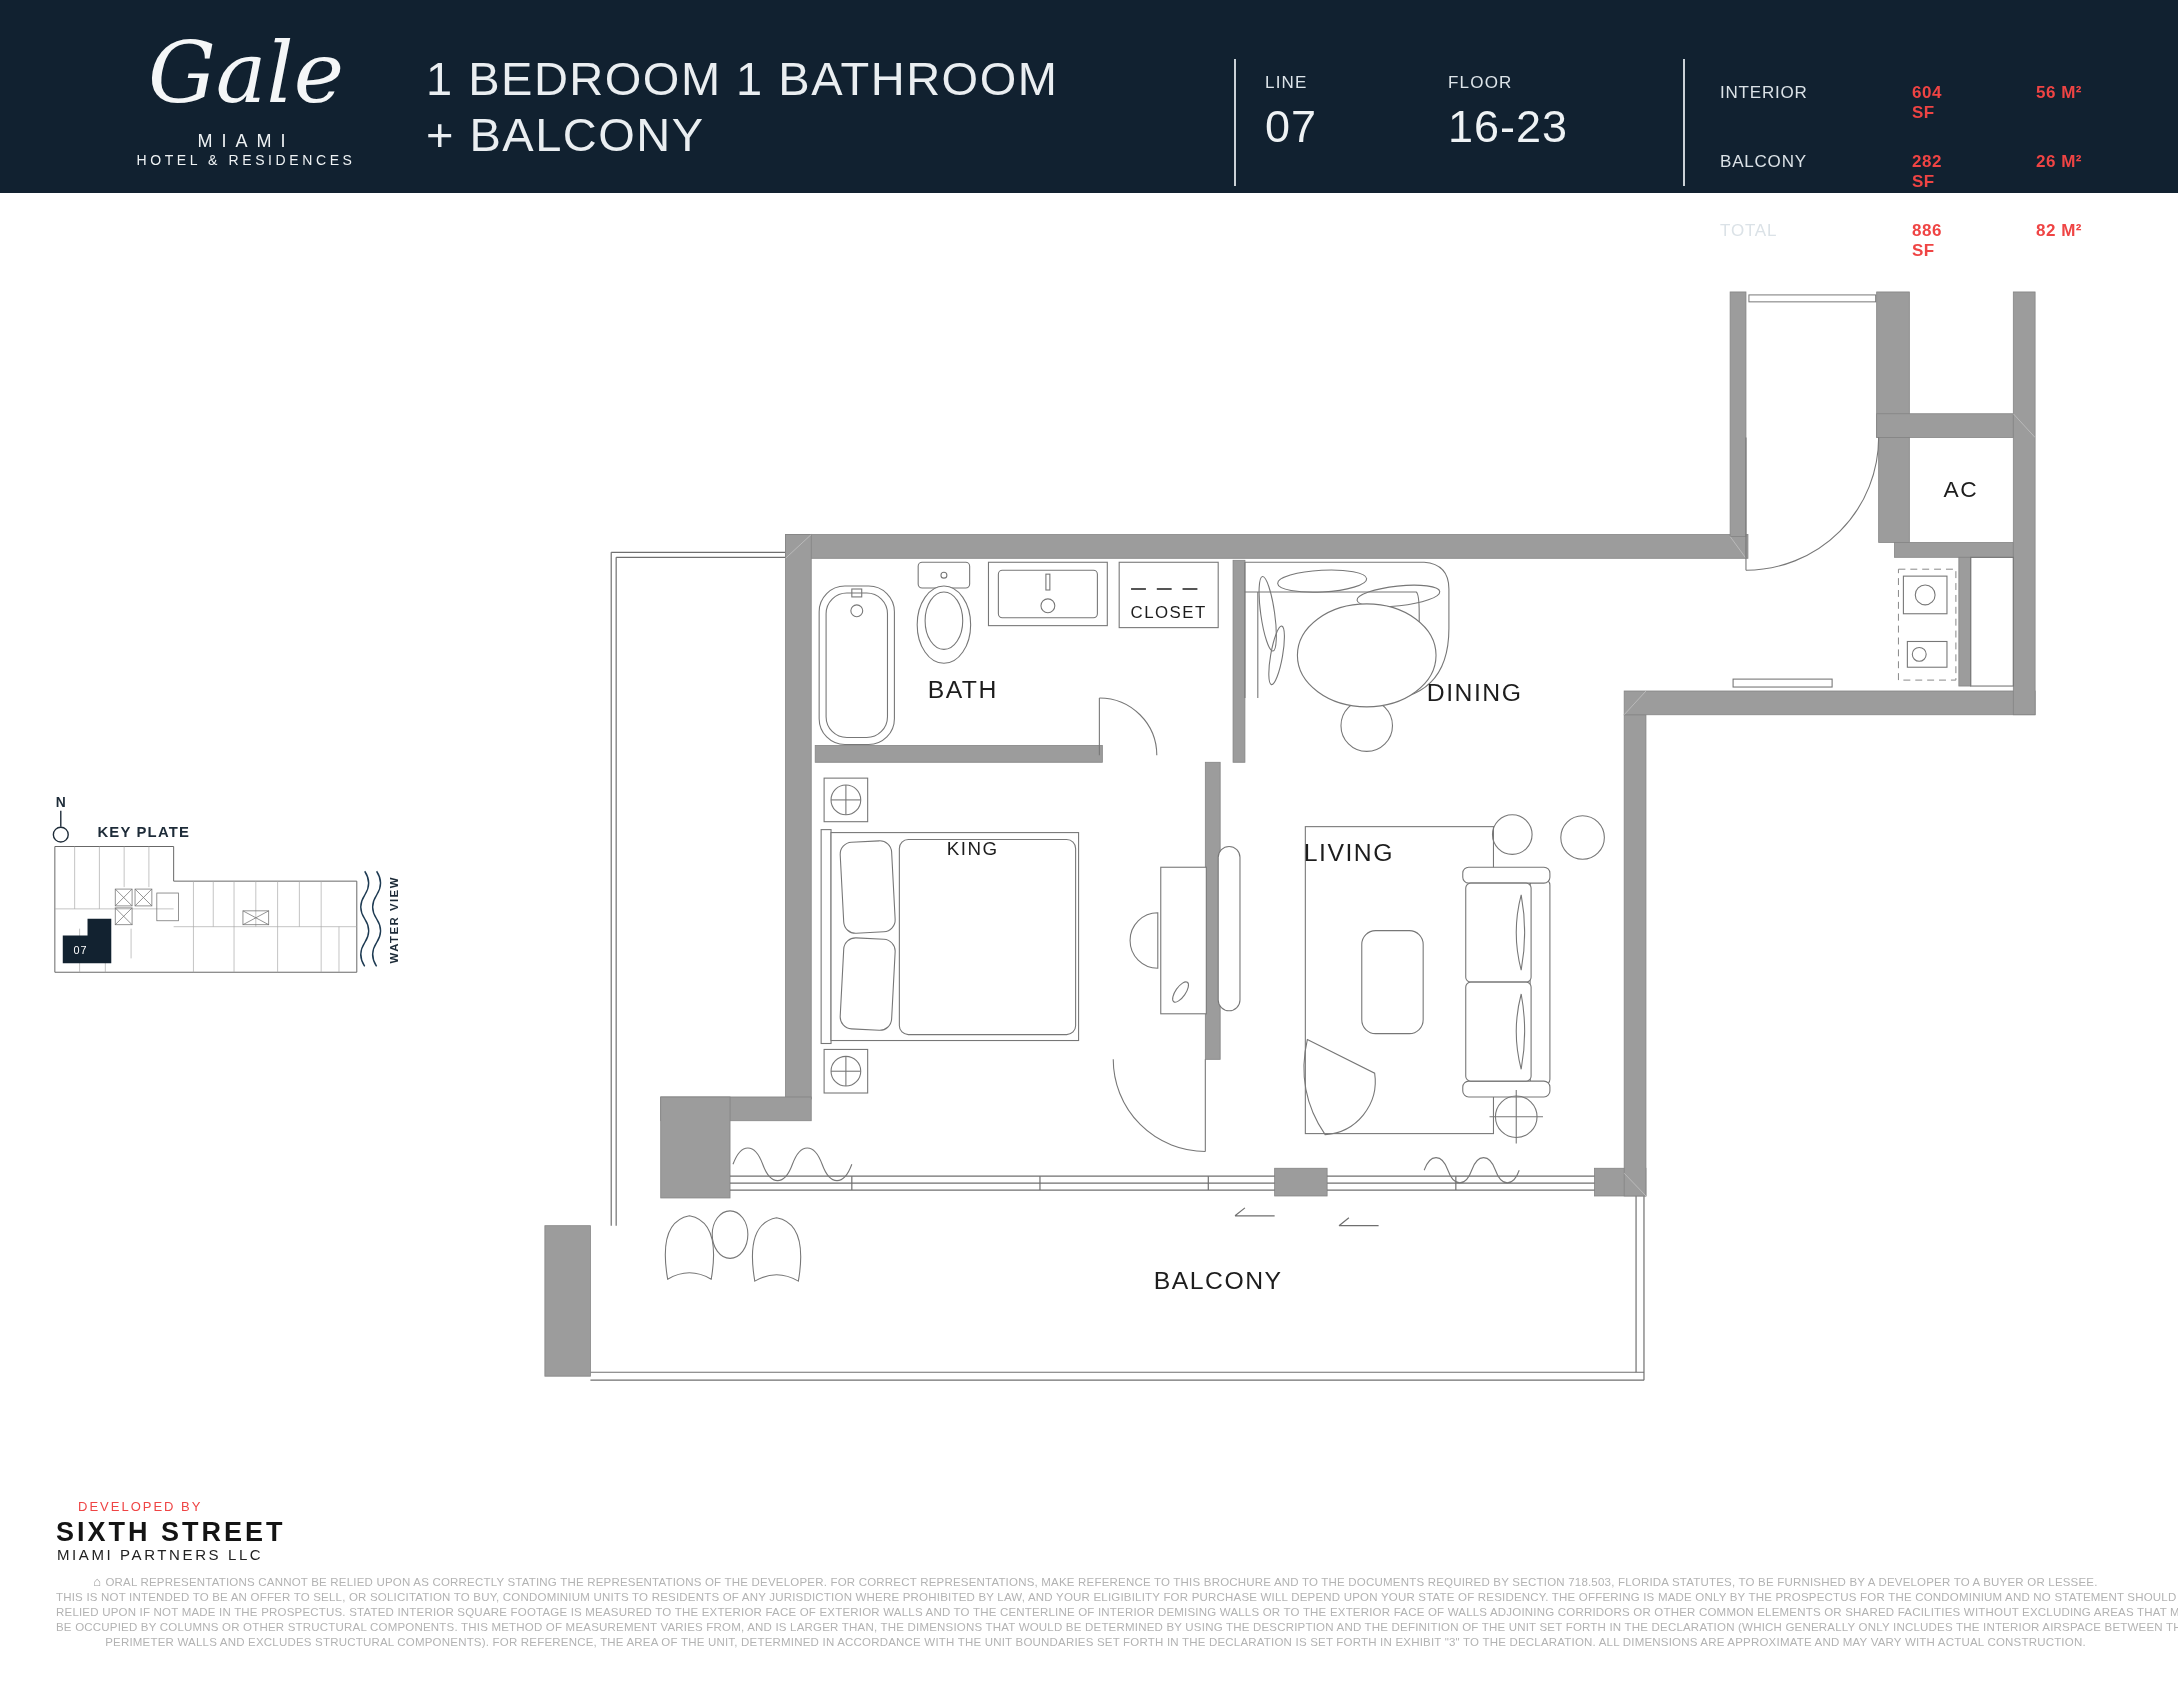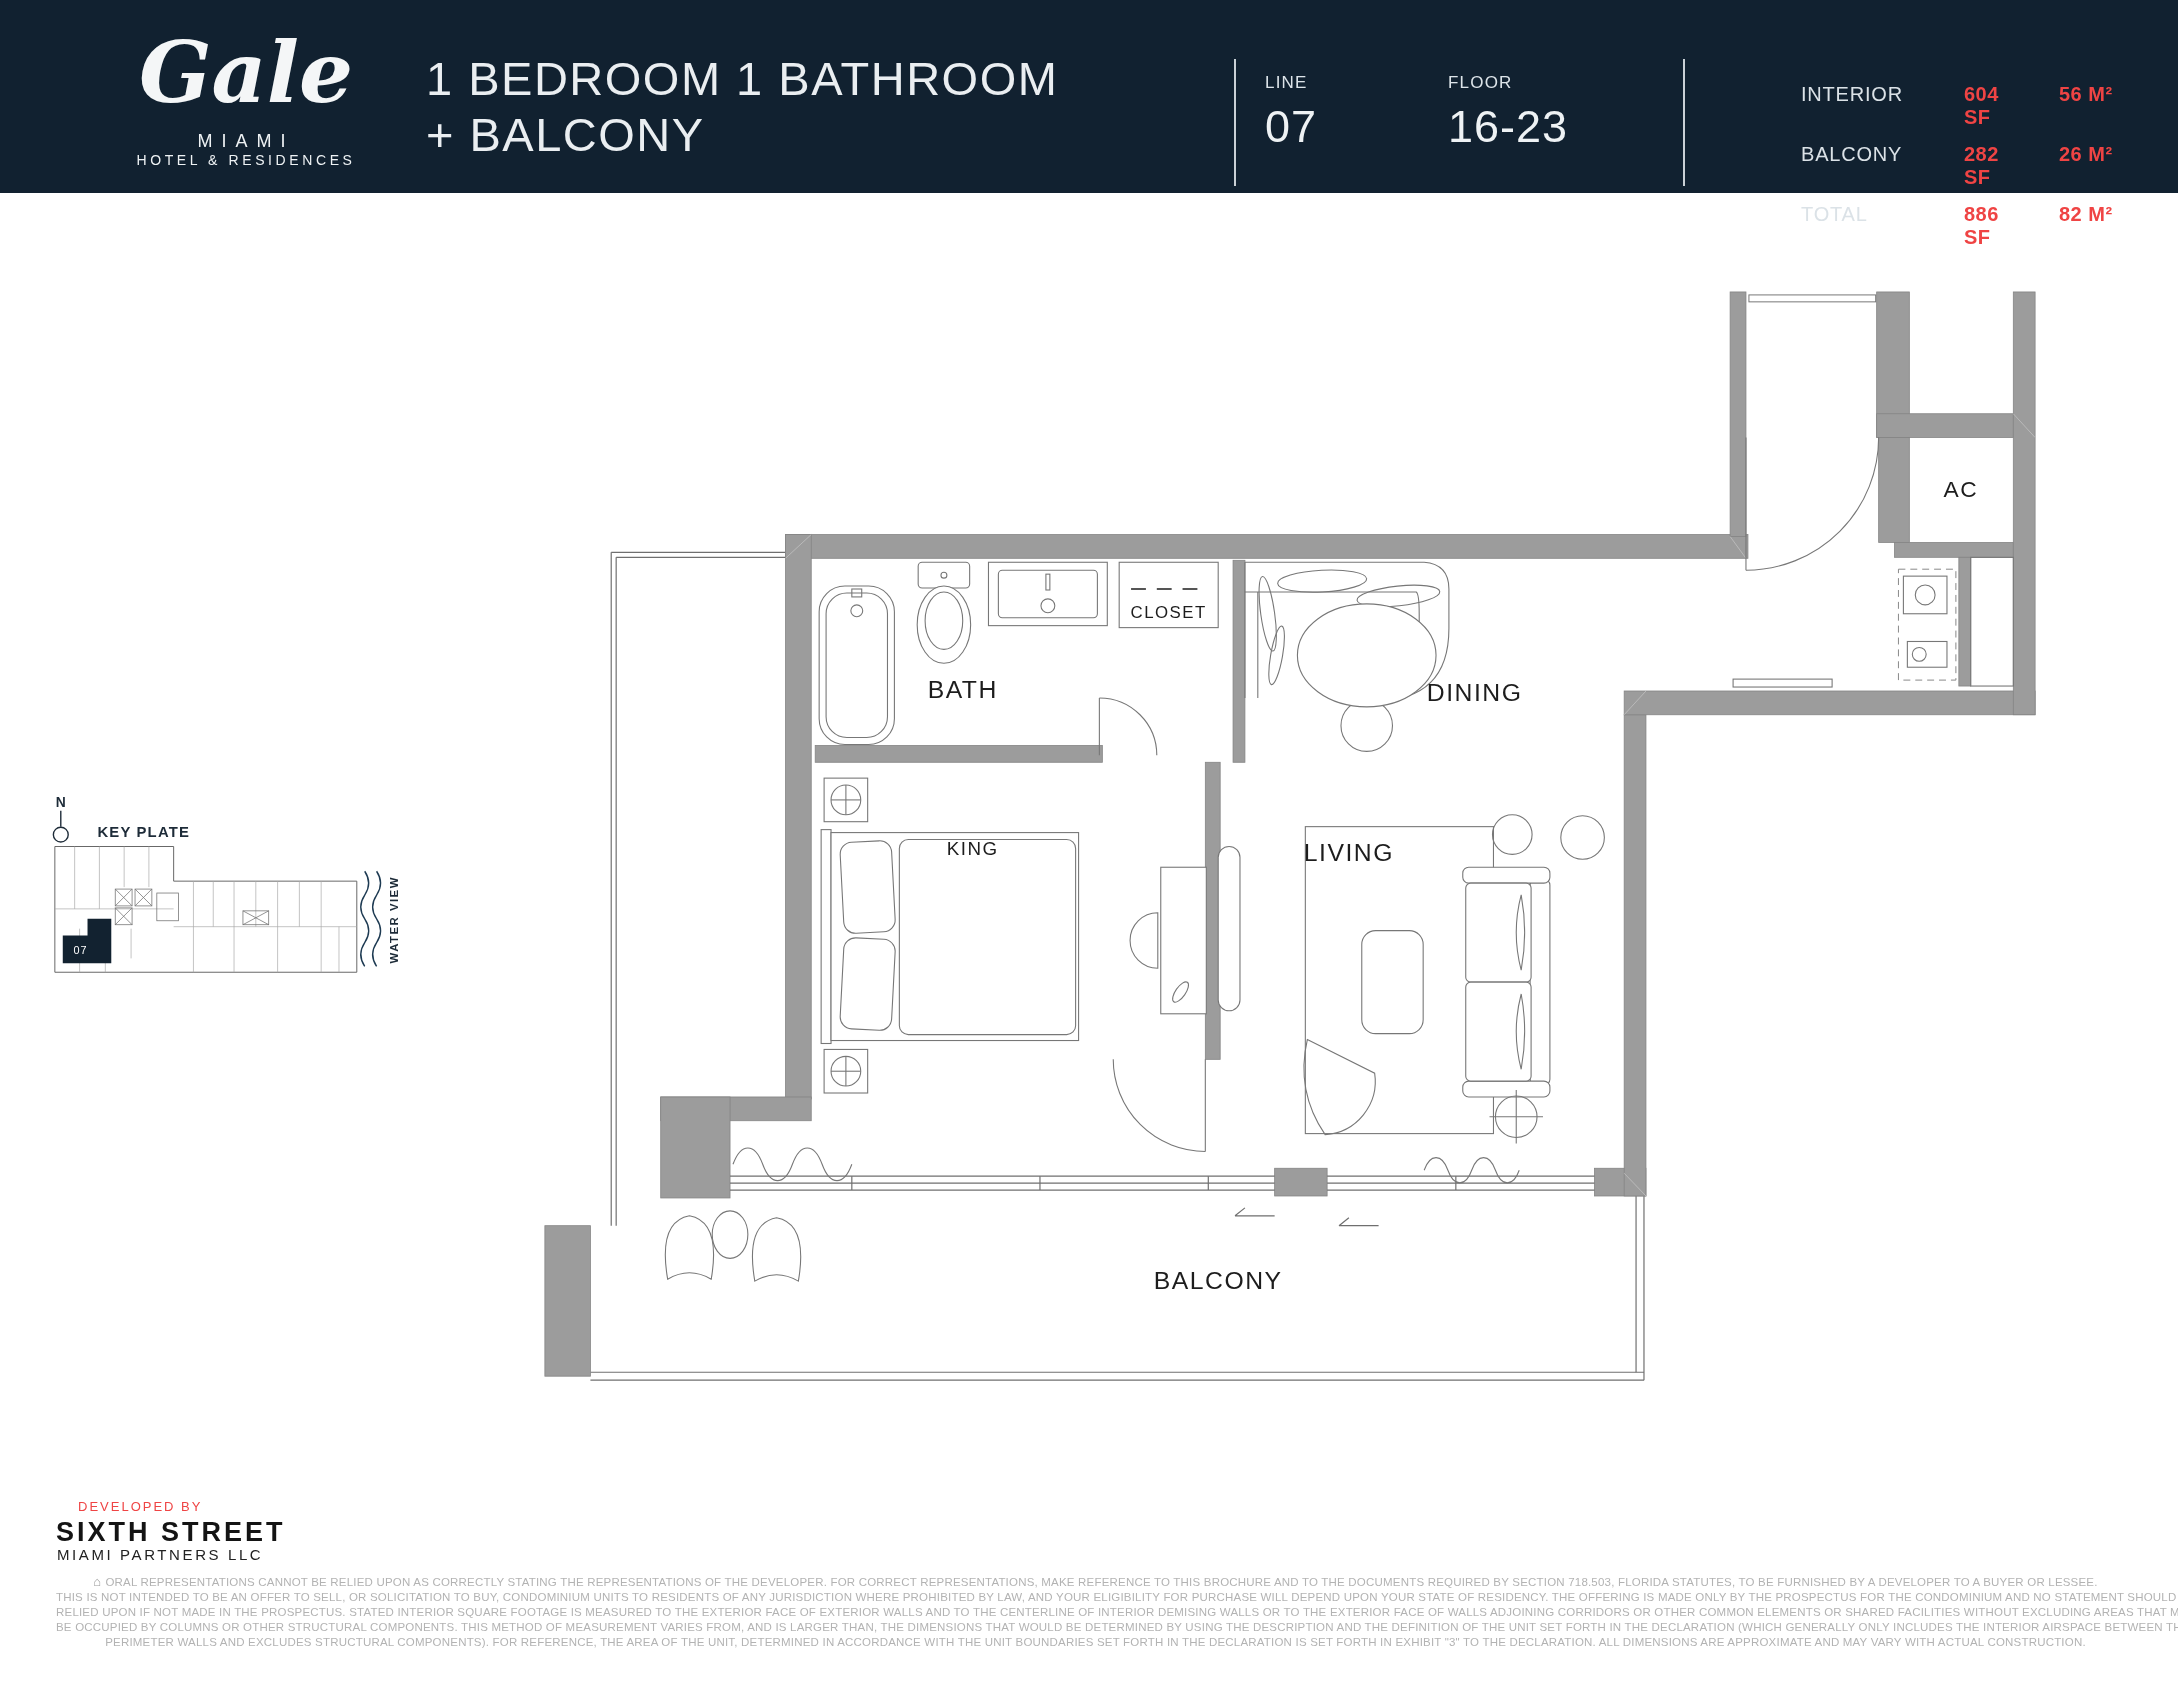--- a/index.html
+++ b/index.html
@@ -2,32 +2,32 @@
 <html><head>
 <meta charset="utf-8">
 <style>
   html,body{margin:0;padding:0;}
   body{width:2178px;height:1683px;position:relative;background:#ffffff;
        font-family:"Liberation Sans",sans-serif;overflow:hidden;}
 
   
   .header{position:absolute;left:0;top:0;width:2178px;height:193px;background:#112130;}
   .logo{position:absolute;left:127px;top:14px;width:238px;text-align:center;color:#f4f6f7;}
-  .logo-brand{font-family:"DejaVu Serif",serif;font-style:italic;font-size:85px;line-height:117px;font-weight:700;}
+  .logo-brand{font-family:"DejaVu Serif",serif;font-style:italic;font-size:85px;line-height:117px;font-weight:400;}
   .logo-city{font-size:18px;letter-spacing:9px;margin-top:0;font-weight:300;color:#eef2f4;}
   .logo-sub{font-size:14px;letter-spacing:3.6px;margin-top:0;font-weight:300;color:#eef2f4;}
   .plan-title{position:absolute;left:426px;top:51px;color:#eaeef1;font-weight:200;
               font-size:47px;line-height:56px;letter-spacing:1.5px;}
   .vdiv{position:absolute;top:59px;width:1.5px;height:127px;background:rgba(235,240,243,.85);}
   .lf-block{position:absolute;top:73px;color:#eef2f4;}
   .lf-label{font-size:17px;letter-spacing:1.2px;font-weight:300;color:#dde4e9;}
   .lf-value{font-size:45px;font-weight:200;margin-top:8px;letter-spacing:1px;}
-  .stats{position:absolute;left:1801px;top:83px;display:grid;
+  .stats{position:absolute;left:1720px;top:83px;display:grid;
          grid-template-columns:117px 95px auto;row-gap:14px;column-gap:0;
-         font-size:20px;color:#e7ecef;}
+         font-size:17px;color:#e7ecef;gap:29px;}
   .stat-label{font-weight:300;letter-spacing:0.8px;color:#dbe2e7;}
   .stat-val{font-weight:700;letter-spacing:0.5px;color:#ef4444;margin-left:46px;}
 
   
   .keyplate{position:absolute;left:40px;top:790px;}
 
   
   .plansvg{position:absolute;left:426px;top:287px;}
   .wall{fill:#9c9c9c;stroke:#848484;stroke-width:.8;}
   .tline{stroke:#6f6f6f;stroke-width:1.2;fill:none;}

